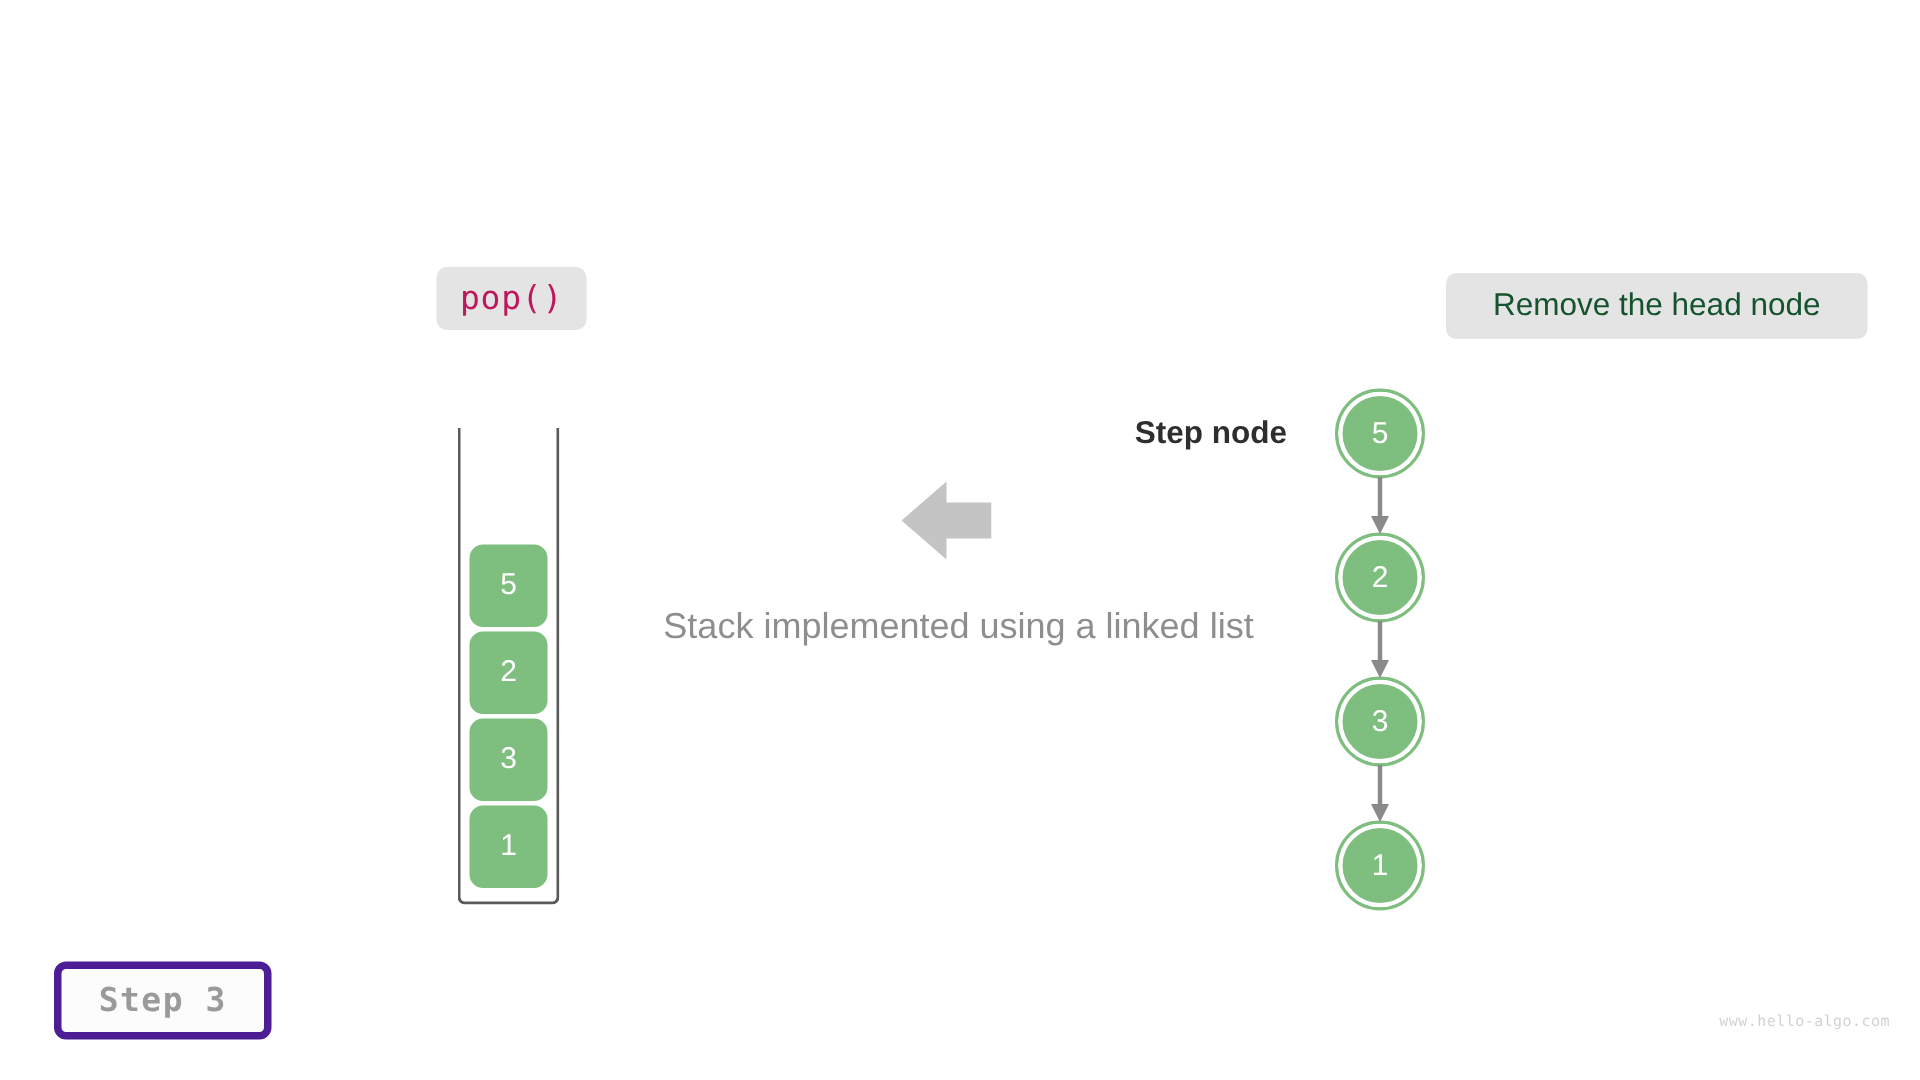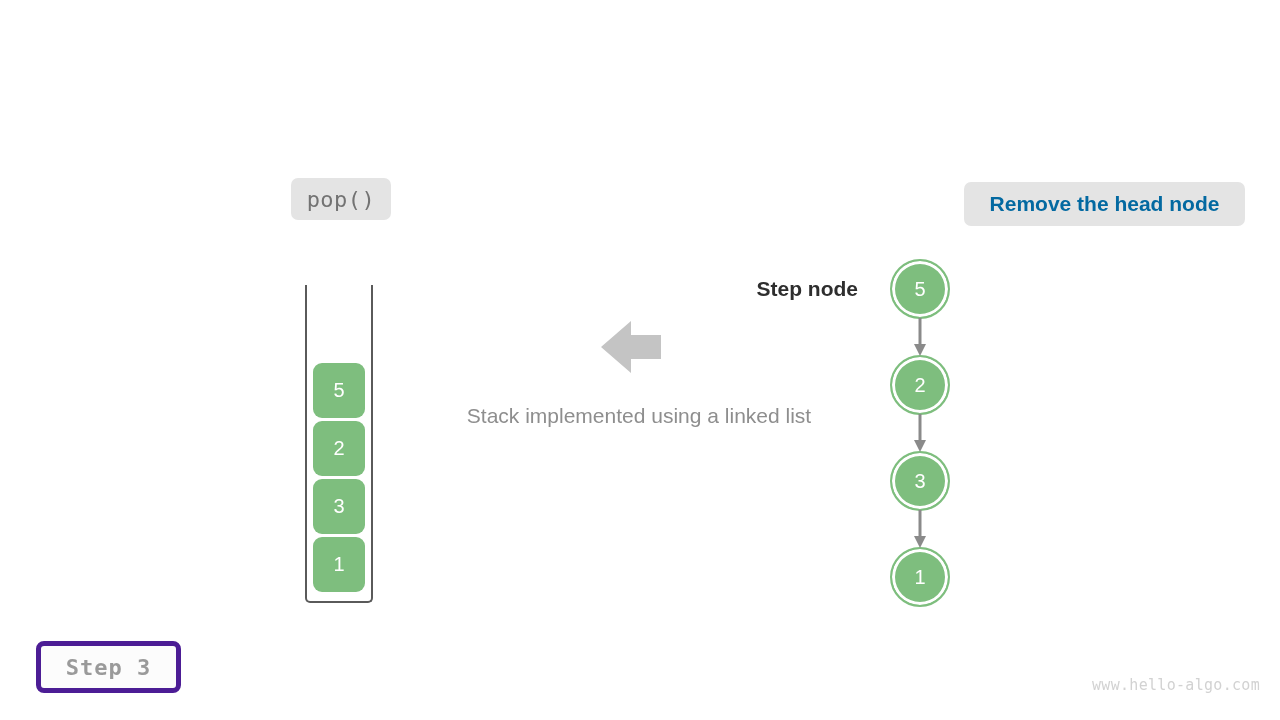--- a/index.html
+++ b/index.html
@@ -28,40 +28,39 @@
     width: 100px;
     height: 42px;
     background: #e4e4e4;
     border-radius: 7px;
     display: flex;
     align-items: center;
     justify-content: center;
     font-family: "DejaVu Sans Mono", monospace;
     font-size: 22px;
     letter-spacing: 0.5px;
-    color: #737373;
+    color: #be185d;
     box-sizing: border-box;
   }
 
   
   .note-badge {
     position: absolute;
     left: 964px;
     top: 182px;
     width: 281px;
     height: 44px;
     background: #e4e4e4;
     border-radius: 7px;
     display: flex;
     align-items: center;
     justify-content: center;
     font-size: 21px;
-    color: #0369a1;
-    box-sizing: border-box;
-    font-weight: bold;
+    color: #14532d;
+    box-sizing: border-box;
   }
 
   
   .stack-container {
     position: absolute;
     left: 305px;
     top: 285px;
     width: 68px;
     height: 318px;
     border-left: 2px solid #5a5a5a;
@@ -103,21 +102,21 @@
     height: 56px;
   }
 
   
   .caption {
     position: absolute;
     left: 0;
     top: 404px;
     width: 1280px;
     text-align: center;
-    font-size: 21px;
+    font-size: 24px;
     color: #8e8e8e;
   }
   .caption-inner {
     position: relative;
     left: -1px;
   }
 
   
   .ll-node {
     position: absolute;
@@ -171,21 +170,21 @@
     color: #9a9a9a;
     box-sizing: border-box;
   }
 
   
   .watermark {
     position: absolute;
     right: 20px;
     top: 676px;
     font-family: "DejaVu Sans Mono", monospace;
-    font-size: 15px;
+    font-size: 10px;
     color: #d2d2d2;
     letter-spacing: 0.3px;
   }
 </style>
 </head>
 <body>
 
 <div id="stage">
 
   <div class="op-badge">pop()</div>

